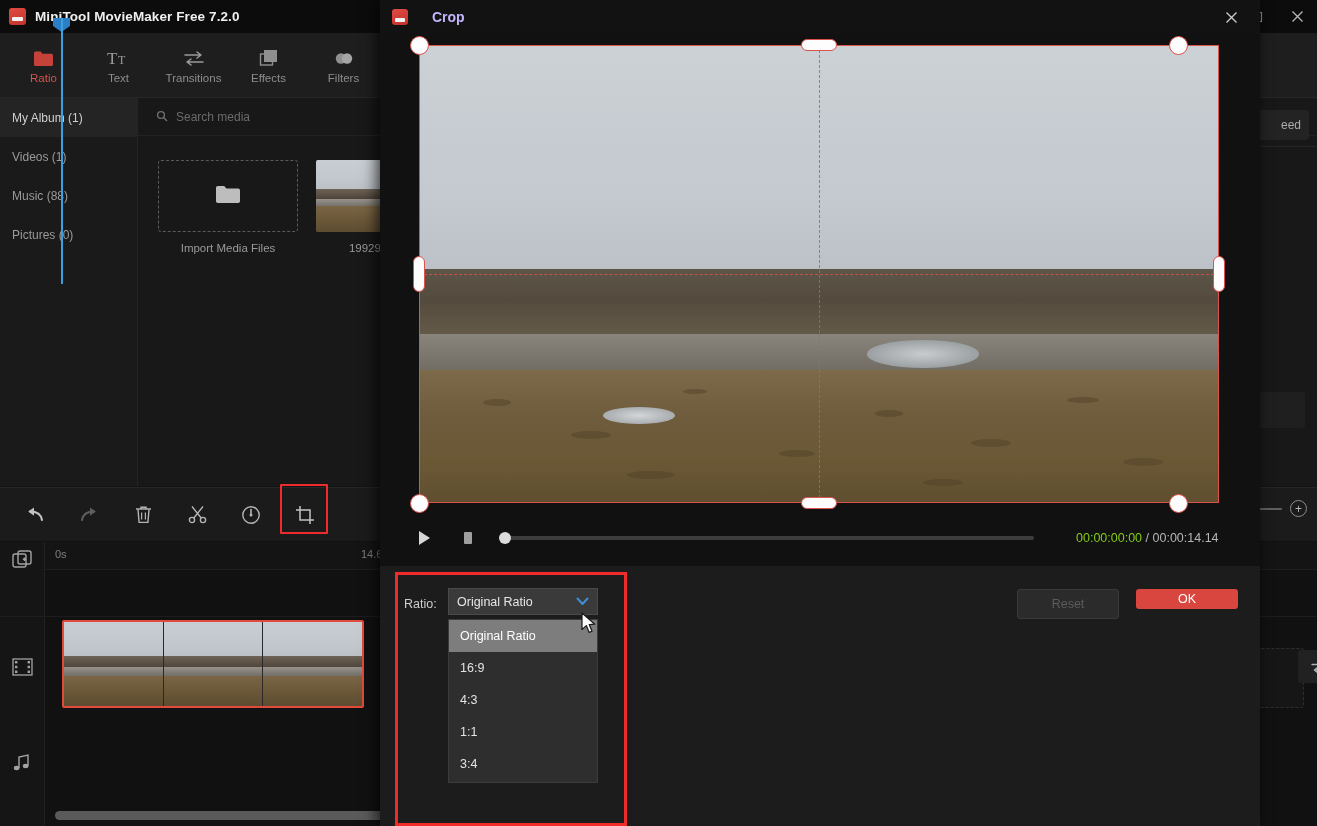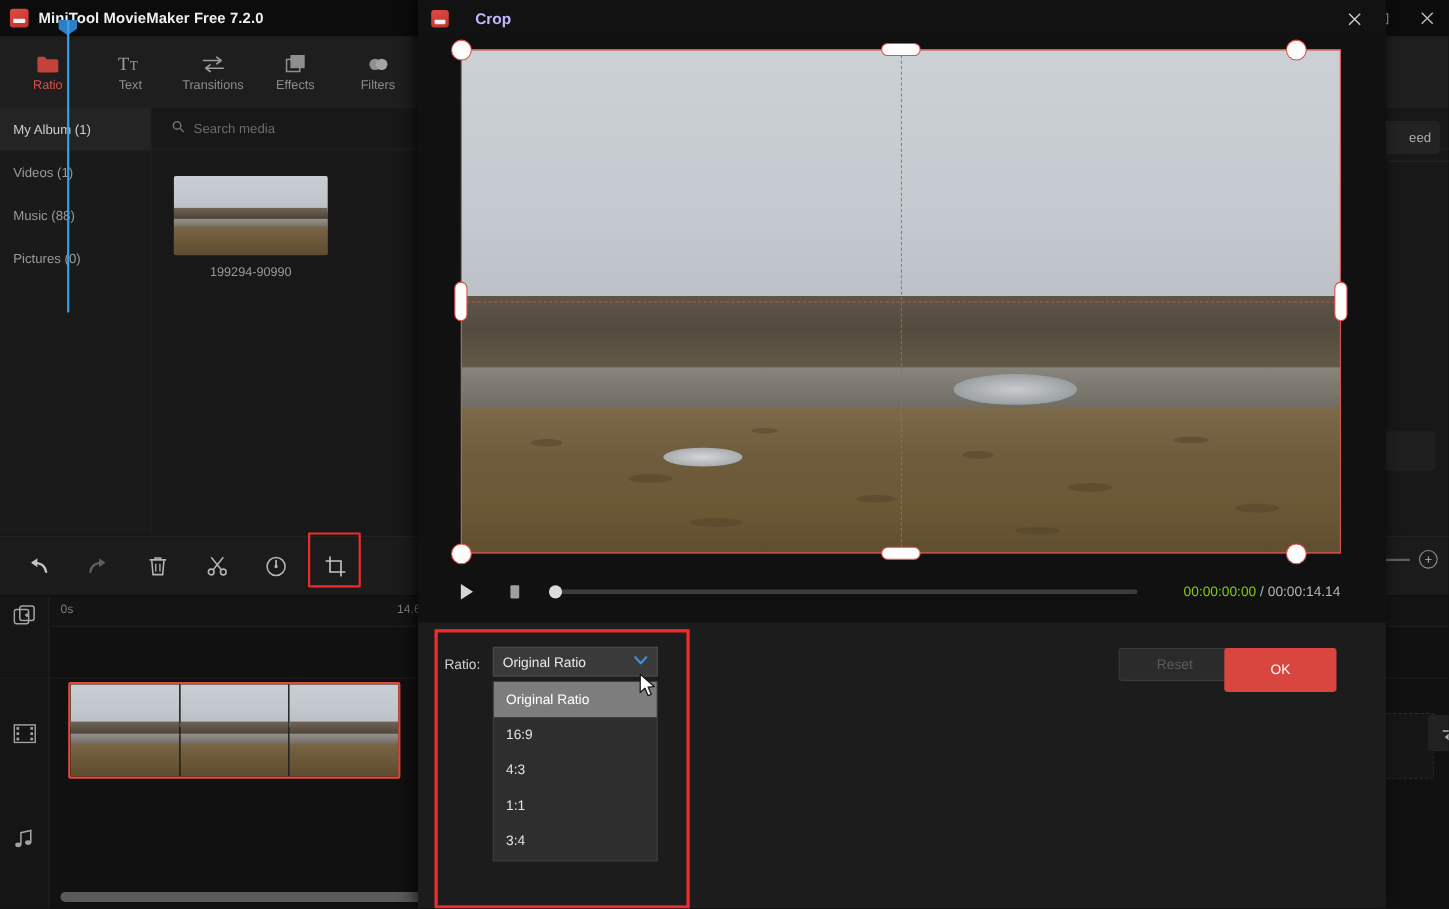--- a/index.html
+++ b/index.html
@@ -302,21 +302,21 @@
   .ratio-opt.hl { background:#7d7d7d; color:#fff; }
   .cursor-arrow { position:absolute; left:581px; top:612px; z-index:7; }
 
   .btn-reset {
     position:absolute; left:637px; top:23px; width:102px; height:30px;
     background:#2b2b2b; border:1px solid #3a3a3a; border-radius:3px;
     display:flex; align-items:center; justify-content:center;
     color:#5c5c5c; font-size:12.5px;
   }
   .btn-ok {
-    position:absolute; left:733px; top:23px; width:102px; height:40px;
+    position:absolute; left:756px; top:23px; width:102px; height:20px;
     background:#d94640; border-radius:3px;
     display:flex; align-items:center; justify-content:center;
     color:#fff; font-size:12.5px;
   }
 
   .ratio-outline {
     position:absolute; left:395px; top:572px; width:232px; height:254px;
     border:3px solid #f02b2b; z-index:6; pointer-events:none;
   }
 </style>
@@ -413,20 +413,30 @@
           </svg>
       </span>
       <span class="search-ph">Search media</span>
       <span class="dl-wrap">
         <span class="dl-ico">↓</span>
         <span class="dl-txt">Dow</span>
       </span>
     </div>
 
     <div class="media-grid">
+      <div class="media-cell">
+        <div class="import-box">
+          <span>
+            <svg width="26" height="21" viewBox="0 0 26 21">
+                <path d="M1 3.8 A1.8 1.8 0 0 1 2.8 2 H9.2 L11.4 4.6 H23.2 A1.8 1.8 0 0 1 25 6.4 V17.2 A1.8 1.8 0 0 1 23.2 19 H2.8 A1.8 1.8 0 0 1 1 17.2 Z" fill="#bdbdbd"></path>
+              </svg>
+          </span>
+        </div>
+        <div class="media-label">Import Media Files</div>
+      </div>
       <div class="media-cell">
         <div class="media-thumb">
           <div class="scene">
             <div class="sky"></div>
               <div class="trees"></div>
               <div class="water"></div>
               <div class="field"></div>
           </div>
         </div>
         <div class="media-label">199294-90990</div>

